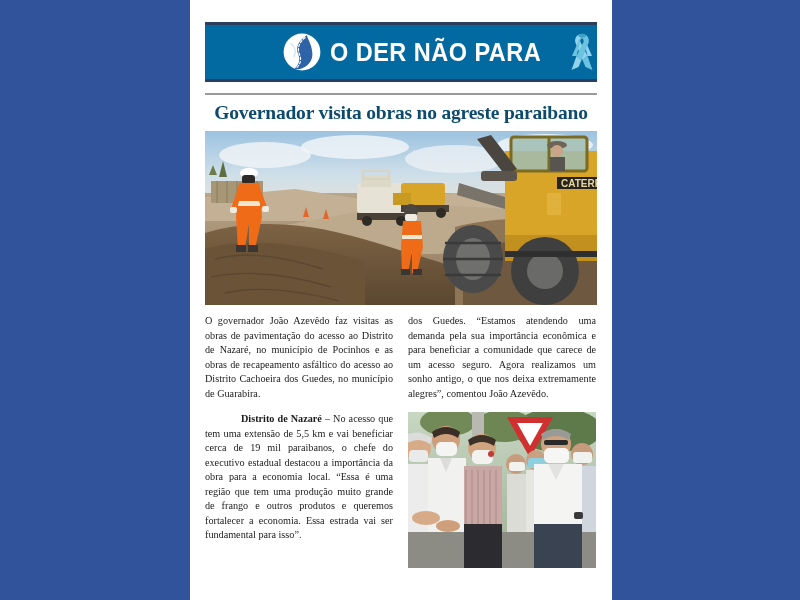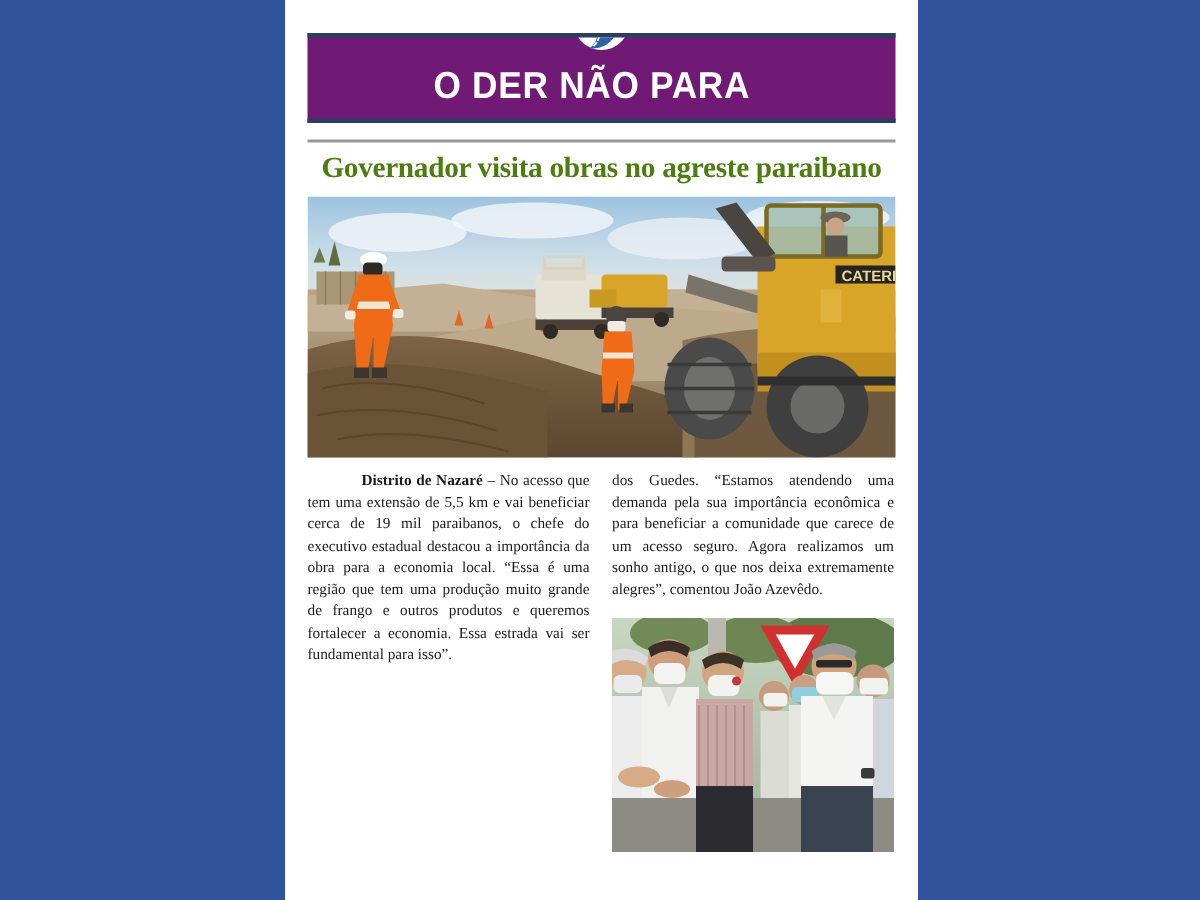--- a/index.html
+++ b/index.html
@@ -23,29 +23,28 @@
     width: 422px;
     height: 600px;
     background: #ffffff;
     padding: 22px 15px 0 15px;
   }
 
   
   .masthead {
     position: relative;
     height: 60px;
-    background: #701a75;
+    background: #0369a1;
     border-top: 3px solid #2b3e5e;
     border-bottom: 3px solid #2b3e5e;
     display: flex;
     align-items: center;
-    justify-content: center;
+    justify-content: flex-end;
     gap: 8px;
     overflow: hidden;
-    flex-direction: column;
   }
 
   .masthead-logo { width: 40px; height: 40px; flex: 0 0 40px; display:block; }
 
   .masthead-title {
     color: #ffffff;
     font-family: "Liberation Sans", sans-serif;
     font-weight: bold;
     font-size: 25px;
     letter-spacing: 0.5px;
@@ -60,21 +59,21 @@
   .head-rule {
     height: 2px;
     background: #9a9a9a;
     margin: 11px 0 7px 0;
   }
 
   .headline {
     font-family: "Liberation Serif", serif;
     font-weight: bold;
     font-size: 19.5px;
-    color: #4d7c0f;
+    color: #0c4a6e;
     text-align: center;
     letter-spacing: -0.2px;
     line-height: 1.15;
     white-space: nowrap;
   }
 
   
   .lead-photo {
     margin-top: 7px;
     width: 392px;
@@ -266,20 +265,21 @@
 
       <ellipse cx="340" cy="140" rx="34" ry="34" fill="#3f3f3f"></ellipse>
       <ellipse cx="340" cy="140" rx="18" ry="18" fill="#6a6a68"></ellipse>
       <rect x="300" y="120" width="92" height="6" fill="#2f2f2f"></rect>
     </g>
   </svg>
 
   <div class="columns">
 
     <div class="col">
+      <p>O governador João Azevêdo faz visitas as obras de pavimentação do acesso ao Distrito de Nazaré, no município de Pocinhos e as obras de recapeamento asfáltico do acesso ao Distrito Cachoeira dos Guedes, no município de Guarabira.</p>
       <p><b>Distrito de Nazaré</b><span> – No acesso que tem uma extensão de 5,5 km e vai beneficiar cerca de 19 mil paraibanos, o chefe do executivo estadual destacou a importância da obra para a economia local. “Essa é uma região que tem uma produção muito grande de frango e outros produtos e queremos fortalecer a economia. Essa estrada vai ser fundamental para isso”.</span></p>
     </div>
 
     <div class="col">
       <p>dos Guedes. “Estamos atendendo uma demanda pela sua importância econômica e para beneficiar a comunidade que carece de um acesso seguro. Agora realizamos um sonho antigo, o que nos deixa extremamente alegres”, comentou João Azevêdo.</p>
 
       <svg class="photo-officials" viewBox="0 0 188 156" preserveAspectRatio="none">
         <defs>
           <linearGradient id="bgsky" x1="0" y1="0" x2="0" y2="1">
             <stop offset="0%" stop-color="#c8d7c2"></stop>

